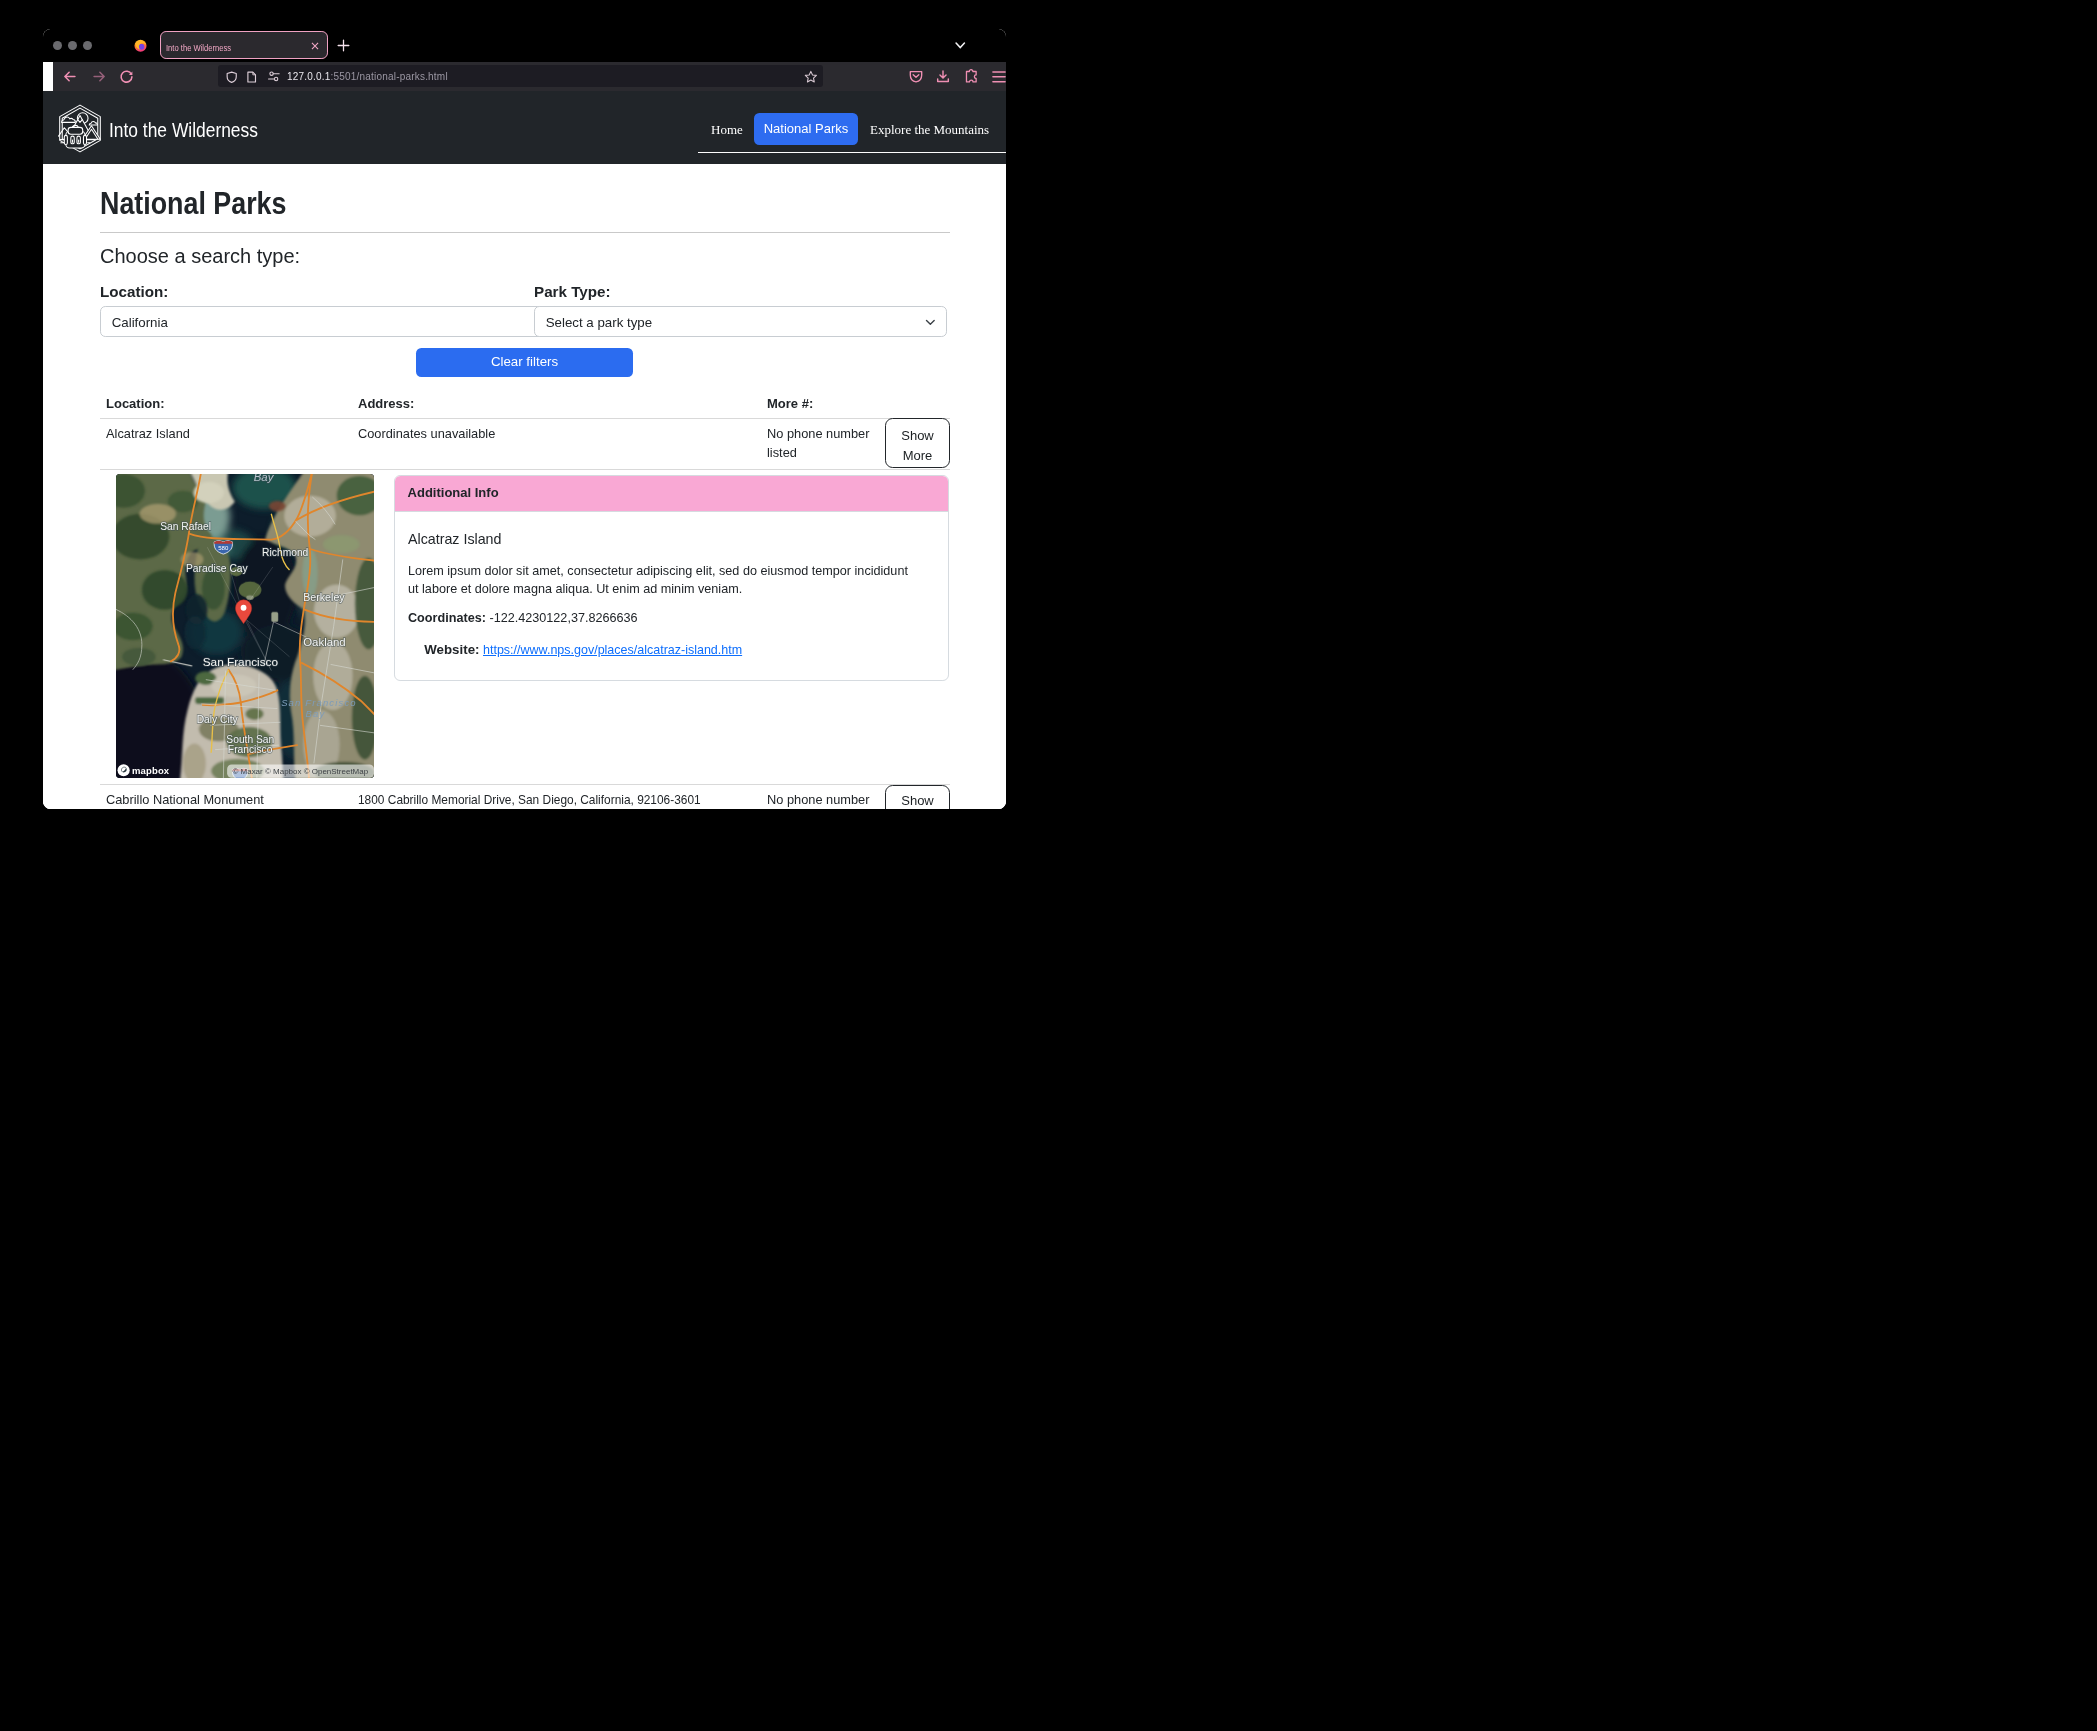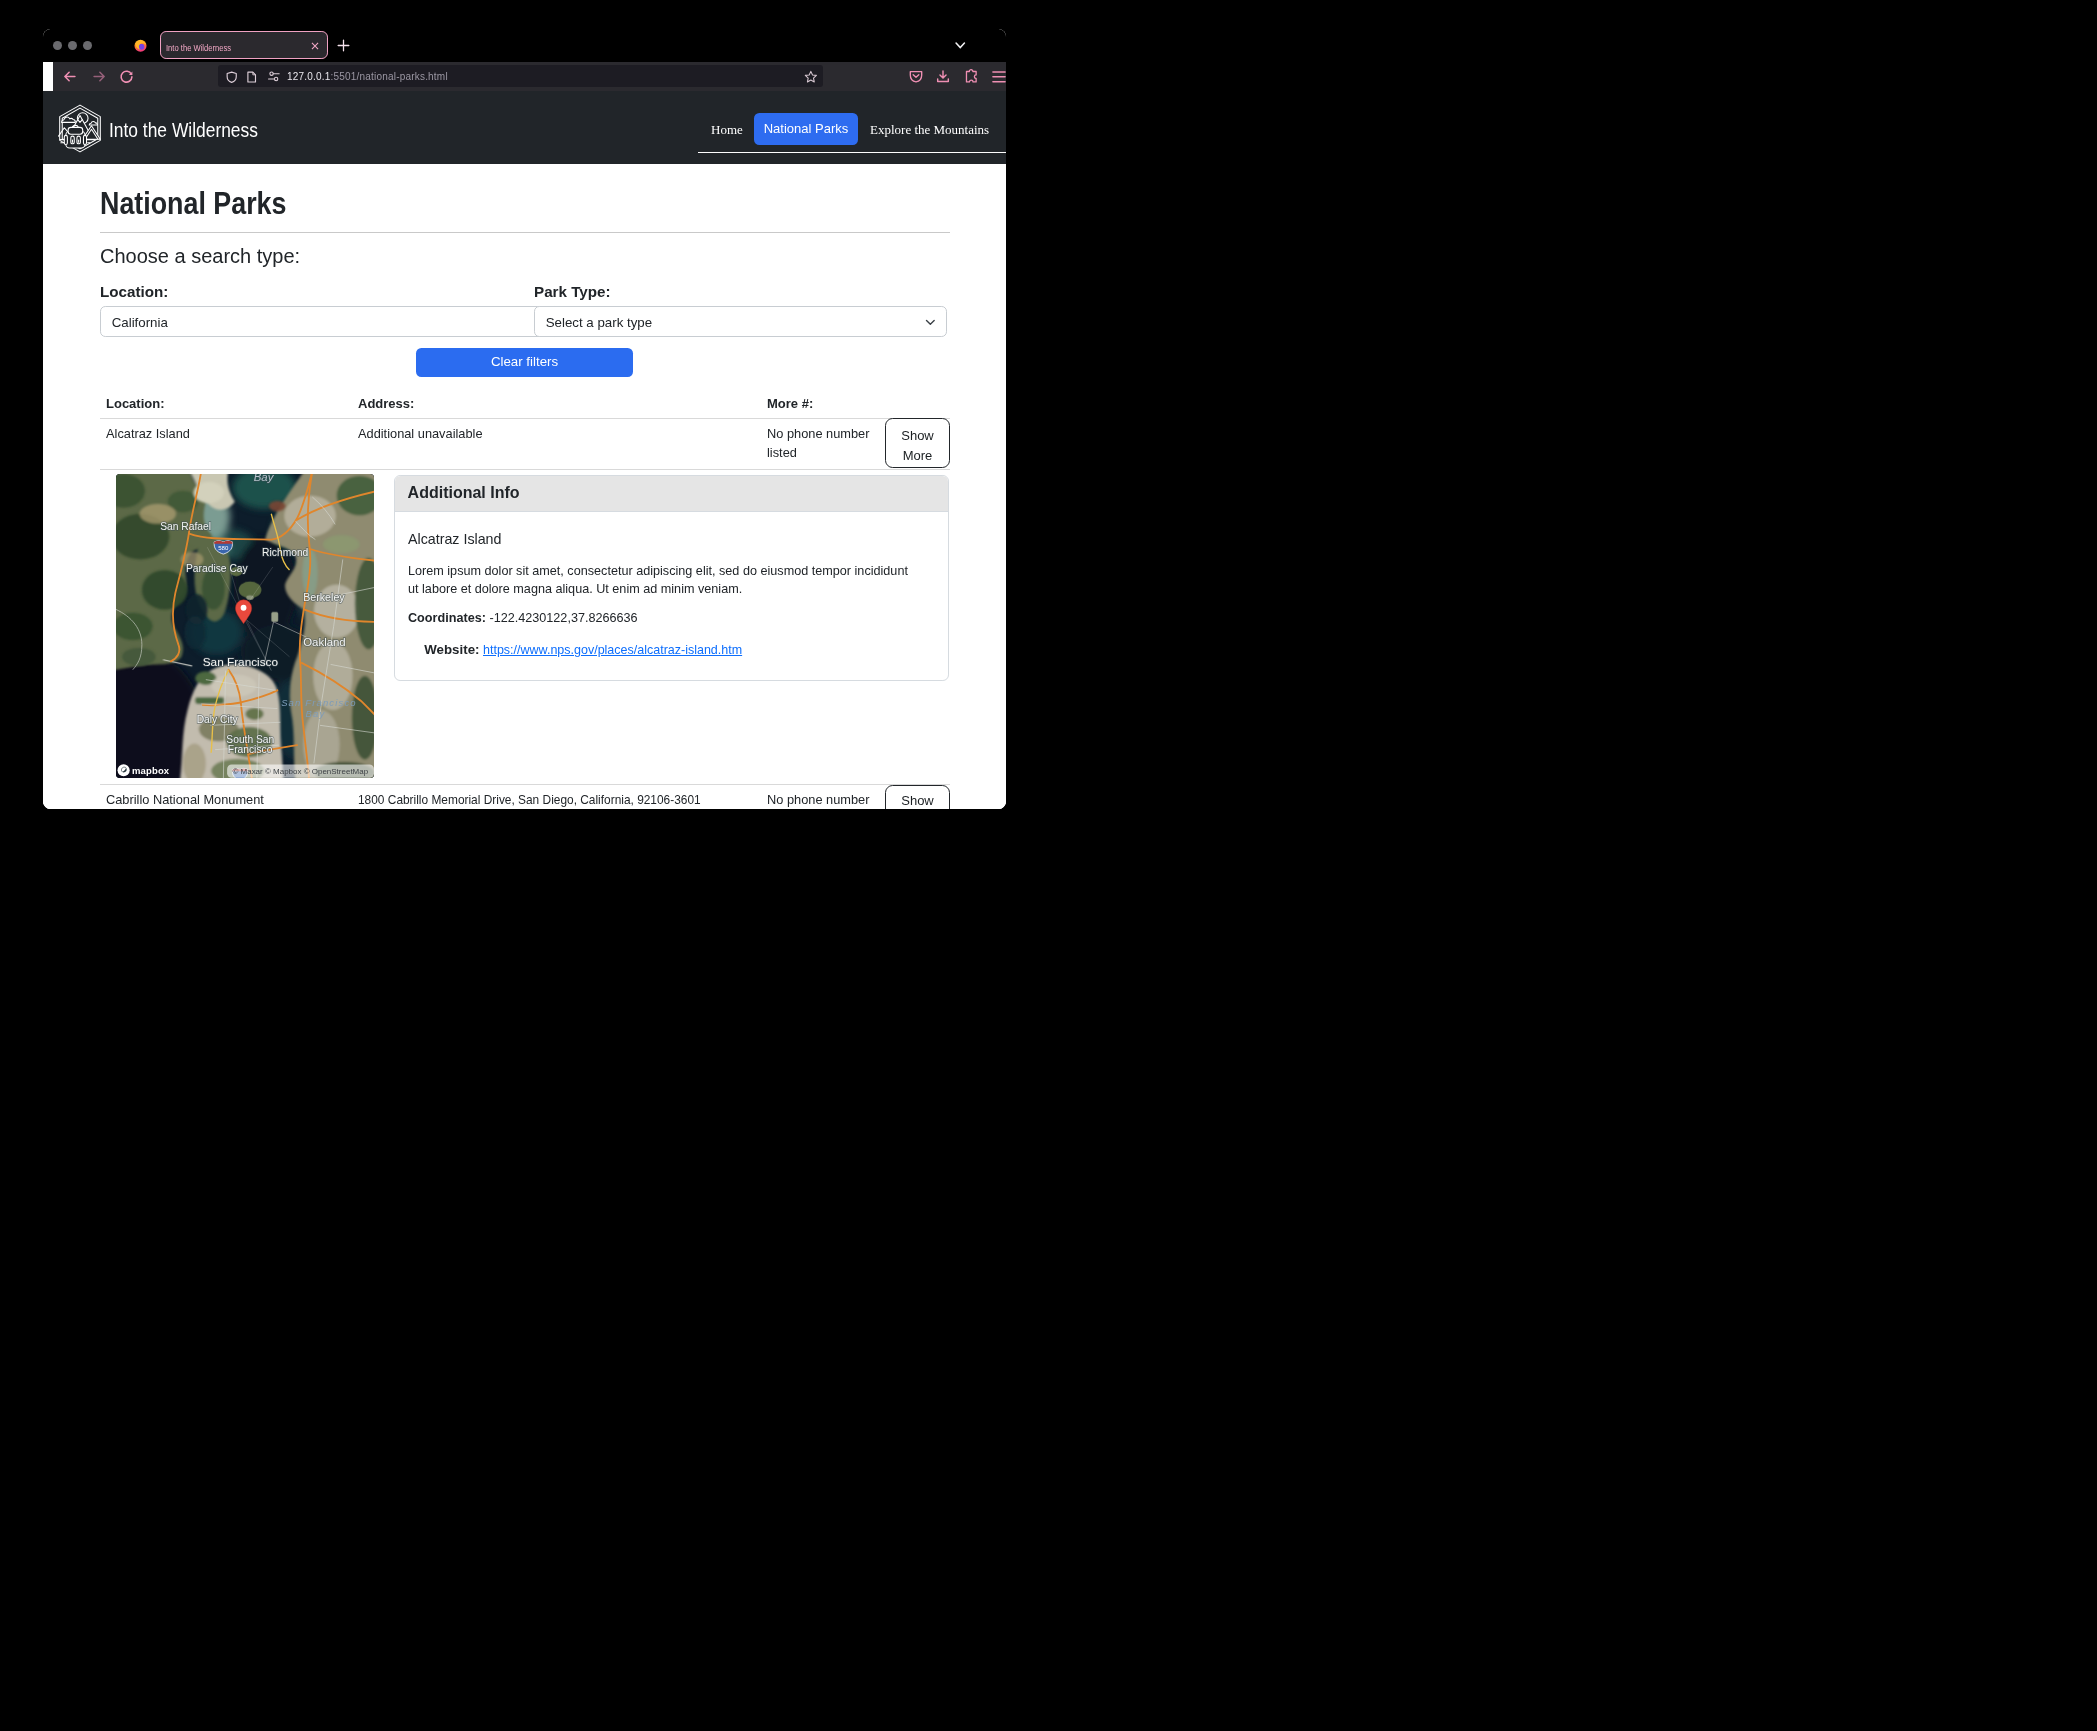--- a/index.html
+++ b/index.html
@@ -32,21 +32,21 @@
 .flabel { position:absolute; top:120px; font-size:15.2px; line-height:1; font-weight:700; color:#212529; }
 .fselect { position:absolute; top:142px; height:30.5px; border:0.8px solid #c8cdd2; border-radius:5.3px; background:#fff; font-size:13.3px; color:#212529; line-height:31px; padding-left:10.7px; }
 .fselect svg { position:absolute; right:10.7px; top:10px; }
 #clearbtn { position:absolute; left:373px; top:184px; width:217px; height:28.6px; background:#2b6cf0; border-radius:5.3px; color:#fff; font-size:13.3px; text-align:center; line-height:28.6px; }
 .th { position:absolute; top:230px; font-size:13px; font-weight:700; color:#212529; line-height:19.4px; }
 .td { position:absolute; font-size:12.8px; color:#212529; line-height:19.4px; }
 .hline { position:absolute; left:57px; width:850px; height:0.8px; background:#d9d9d9; }
 .showbtn { position:absolute; left:842px; width:65px; background:#fff; border:1.1px solid #22262a; border-radius:7.6px; color:#1a1e21; font-size:13px; text-align:center; line-height:20px; }
 
 #card { position:absolute; left:351px; top:311px; width:555px; height:206px; border:0.8px solid #d6dbe0; border-radius:6.1px; background:#fff; }
-#cardhead { position:absolute; left:0; top:0; width:100%; height:36px; background:#e5e5e5; border-bottom:0.8px solid #d6dbe0; border-radius:5.3px 5.3px 0 0; font-size:16px; font-weight:700; color:#212529; line-height:34px; padding-left:12.6px; }
+#cardhead { position:absolute; left:0; top:0; width:100%; height:36px; background:#f9a8d4; border-bottom:0.8px solid #d6dbe0; border-radius:5.3px 5.3px 0 0; font-size:13px; font-weight:700; color:#212529; line-height:34px; padding-left:12.6px; }
 #cardbody { position:absolute; left:13.3px; top:36px; width:529px; height:168px; }
 #ctitle { position:absolute; top:18.7px; font-size:15px; line-height:1; color:#212529; white-space:nowrap; transform:scaleX(.95); transform-origin:left; }
 #clorem { position:absolute; top:50px; font-size:13.3px; line-height:18px; color:#212529; white-space:nowrap; transform:scaleX(.95); transform-origin:left; }
 #ccoord { position:absolute; top:99px; font-size:13.3px; line-height:1; color:#212529; white-space:nowrap; transform:scaleX(.95); transform-origin:left; }
 #cweb { position:absolute; top:131px; font-size:13.3px; line-height:1; color:#212529;margin-left:16px; }
 #cweb a { color:#0d6efd; display:inline-block; transform:scaleX(.94); transform-origin:left; }
 
 #map { position:absolute; left:73px; top:310px; width:258px; height:304px; border-radius:4px; overflow:hidden; background:#0c1b28; }
 #map svg { display:block; }
 </style>
@@ -174,21 +174,21 @@
         <svg width="10.7" height="10.7" viewBox="0 0 14 14">
             <path d="M2 4.5 L7 9.5 L12 4.5" stroke="#3a4046" stroke-width="1.8" fill="none" stroke-linecap="round" stroke-linejoin="round"></path>
           </svg>
       </div>
       <div id="clearbtn">Clear filters</div>
       <div class="th" style="left:63px">Location:</div>
       <div class="th" style="left:315px">Address:</div>
       <div class="th" style="left:724px">More #:</div>
       <div class="hline" style="top:254px"></div>
       <div class="td" style="left:63px; top:260px">Alcatraz Island</div>
-      <div class="td" style="left:315px; top:260px">Additional unavailable</div>
+      <div class="td" style="left:315px; top:260px">Coordinates unavailable</div>
       <div class="td" style="left:724px; top:260px">No phone number<br>listed</div>
       <div class="hline" style="top:305px"></div>
       <div class="showbtn" style="top:254px; height:50px; padding-top:6.5px;">Show<br>More</div>
       <div id="map">
       <svg width="258" height="304" viewBox="0 0 339 399">
         <defs>
           <filter id="b2" x="-30%" y="-30%" width="160%" height="160%">
                 <feGaussianBlur stdDeviation="1.6"></feGaussianBlur>
               </filter>
           <filter id="b4" x="-40%" y="-40%" width="180%" height="180%">

